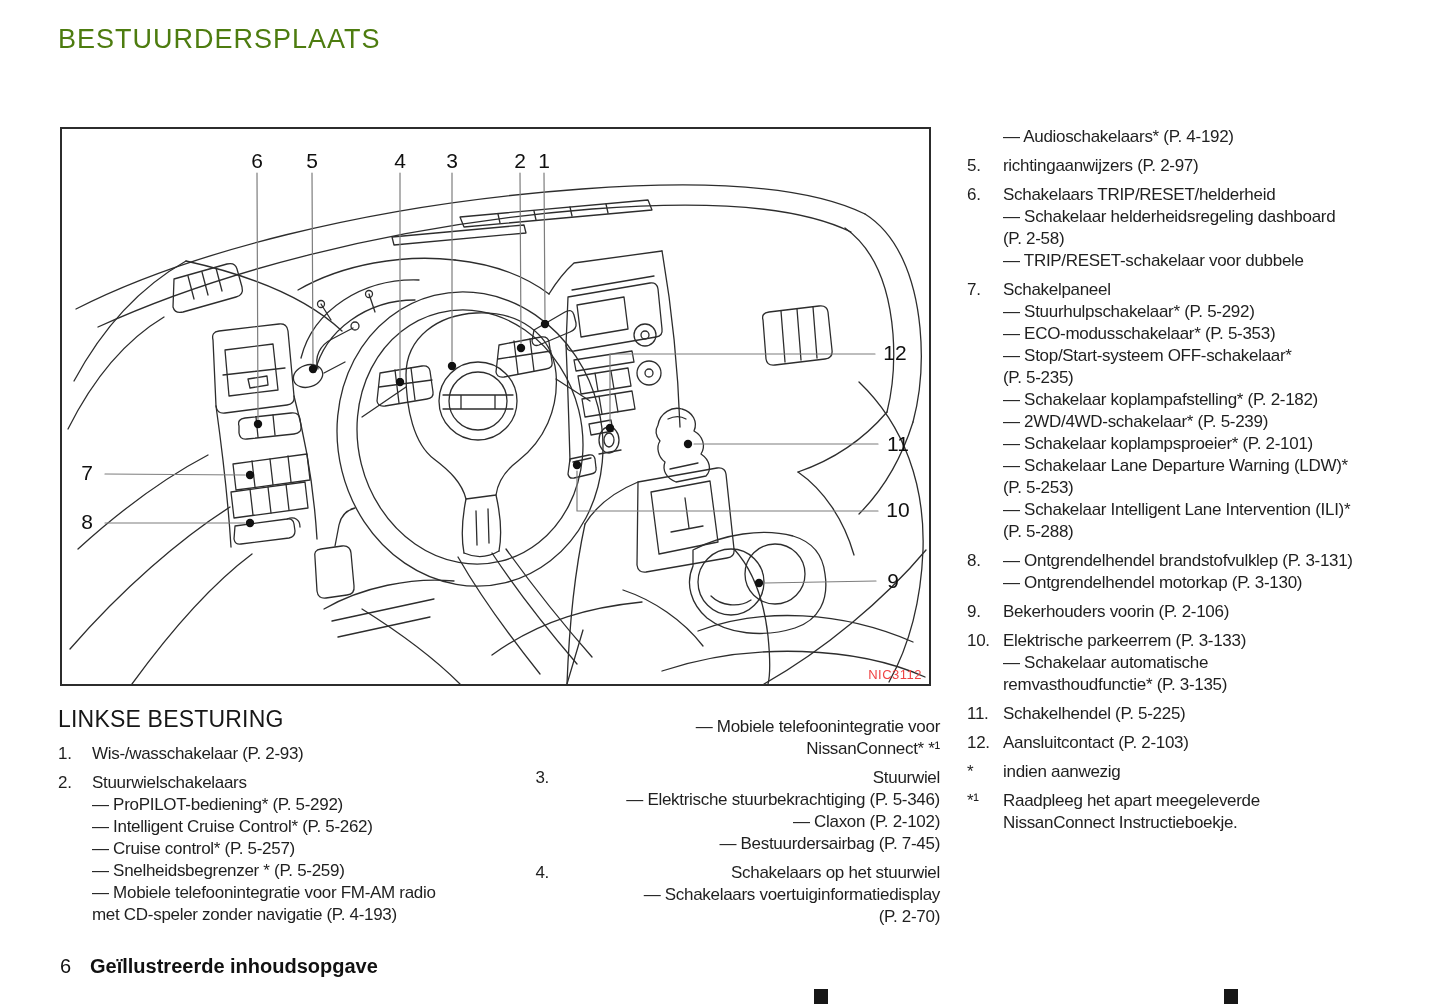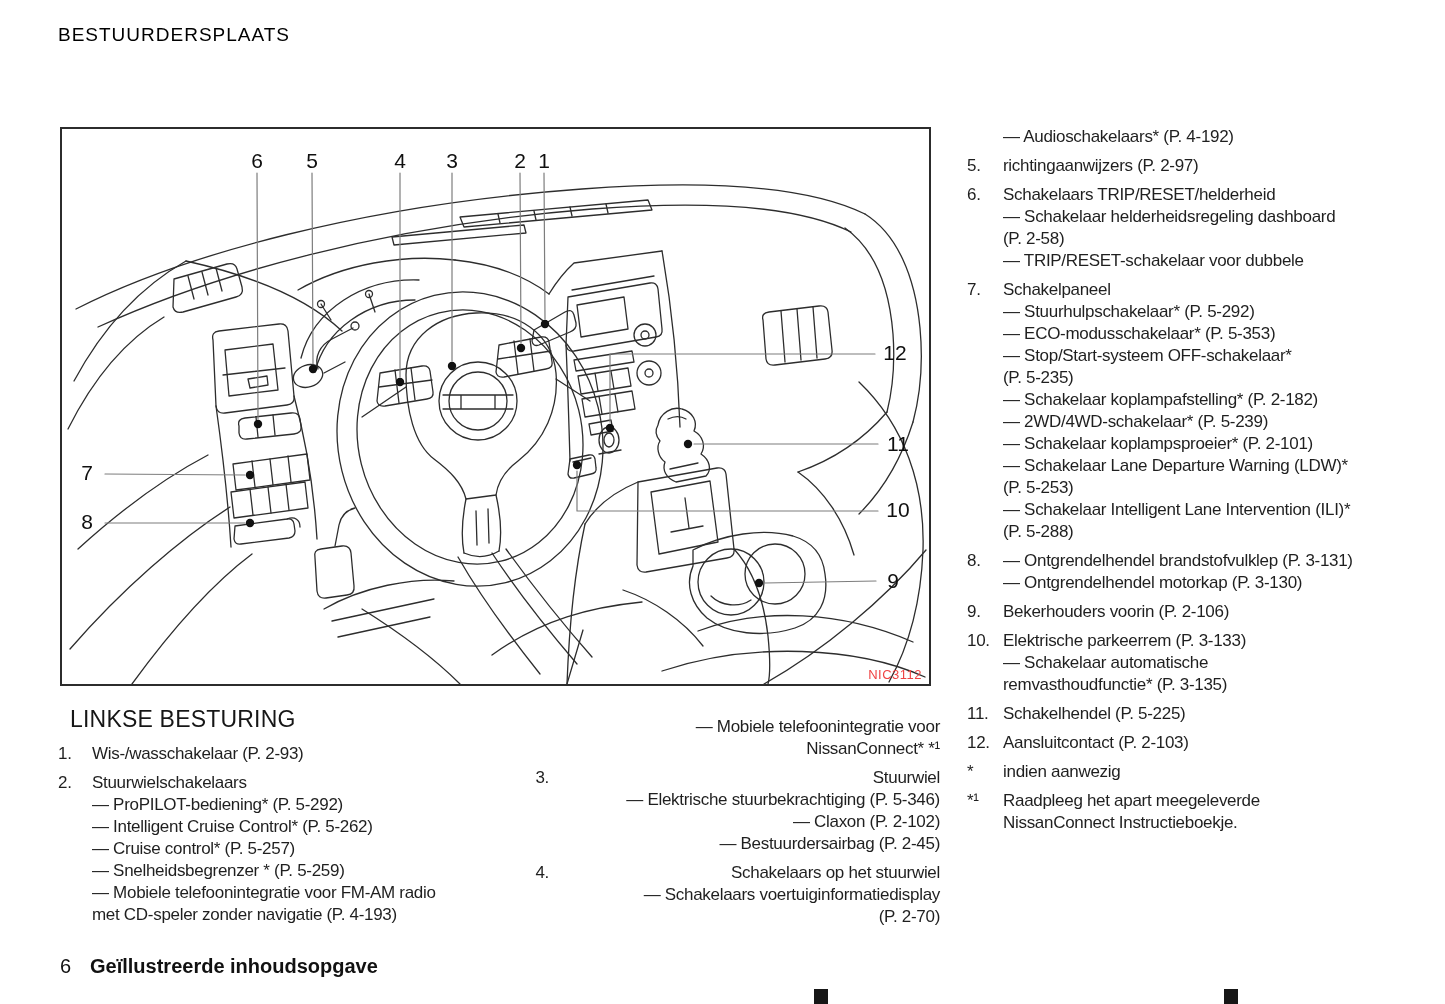--- a/index.html
+++ b/index.html
@@ -1,27 +1,27 @@
 <!DOCTYPE html>
 <html><head>
 <meta charset="utf-8">
 <style>
   html,body{margin:0;padding:0;background:#fff;}
   .page{position:relative;width:1445px;height:1004px;background:#ffffff;overflow:hidden;
         font-family:"Liberation Sans",sans-serif;color:#1e1e1e;}
-  .title{position:absolute;left:58px;top:24px;font-size:19px;letter-spacing:1px;color:#000000;white-space:nowrap;}
+  .title{position:absolute;left:58px;top:24px;font-size:27px;letter-spacing:1px;color:#4d7c0f;white-space:nowrap;}
   .figure{position:absolute;left:60px;top:127px;width:871px;height:559px;border:2px solid #2c2c2c;box-sizing:border-box;background:#fff;}
   .figure svg{position:absolute;left:0;top:0;}
   .callout{position:absolute;transform:translate(-50%,-50%);font-size:21px;color:#0f0f0f;}
   .fig-code{position:absolute;right:7px;bottom:2px;font-size:13px;color:#ef4444;letter-spacing:.5px;}
   .col{position:absolute;font-size:17px;letter-spacing:-0.3px;line-height:22px;color:#1f1f1f;}
   .col-left{left:58px;top:708px;width:455px;}
   .col-mid{left:515px;top:716px;width:425px;text-align:right;}
   .col-right{left:967px;top:126px;width:472px;}
-  .h2{font-size:23px;letter-spacing:0.2px;margin:0 0 13px 12px;font-weight:normal;color:#161616;}
+  .h2{font-size:23px;letter-spacing:0.2px;margin:0 0 13px 0;font-weight:normal;color:#161616;}
   .item{display:flex;margin-bottom:7px;}
   .num{flex:0 0 34px;}
   .col-right .num{flex:0 0 36px;}
   .body{flex:1;}
   .ln{white-space:nowrap;}
   .footer{position:absolute;left:60px;top:955px;font-size:20px;color:#111;display:flex;}
   .footer .pn{font-weight:normal;width:30px;}
   .footer .ch{font-weight:bold;}
   .tab{position:absolute;width:14px;height:15px;background:#171717;top:989px;}
   .tab1{left:814px;} .tab2{left:1224px;}
@@ -258,21 +258,21 @@
         <div class="ln">NissanConnect* *¹</div>
       </div>
     </div>
 
     <div class="item">
       <div class="num">3.</div>
       <div class="body">
         <div class="ln">Stuurwiel</div>
         <div class="ln">— Elektrische stuurbekrachtiging (P. 5-346)</div>
         <div class="ln">— Claxon (P. 2-102)</div>
-        <div class="ln">— Bestuurdersairbag (P. 2-45)</div>
+        <div class="ln">— Bestuurdersairbag (P. 7-45)</div>
       </div>
     </div>
 
     <div class="item">
       <div class="num">4.</div>
       <div class="body">
         <div class="ln">Schakelaars op het stuurwiel</div>
         <div class="ln">— Schakelaars voertuiginformatiedisplay</div>
         <div class="ln">(P. 2-70)</div>
       </div>

